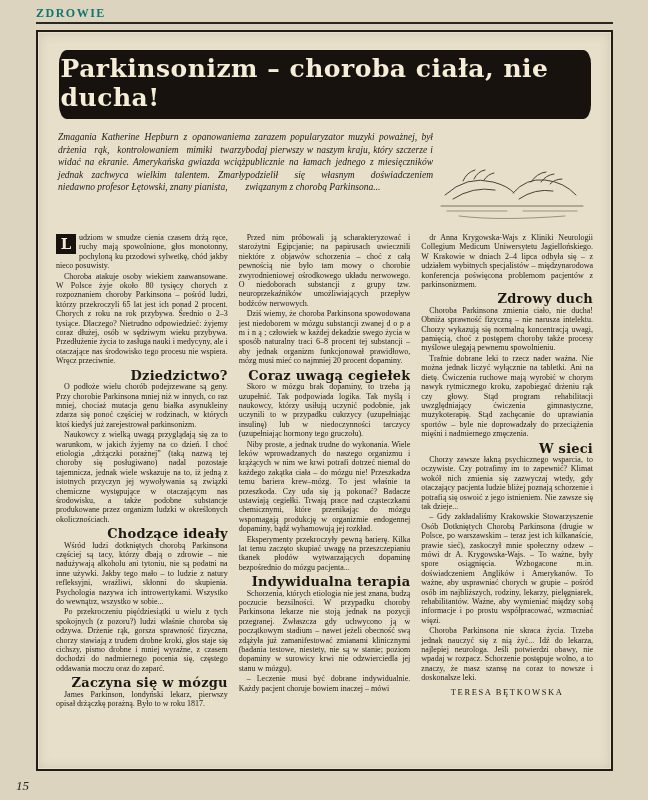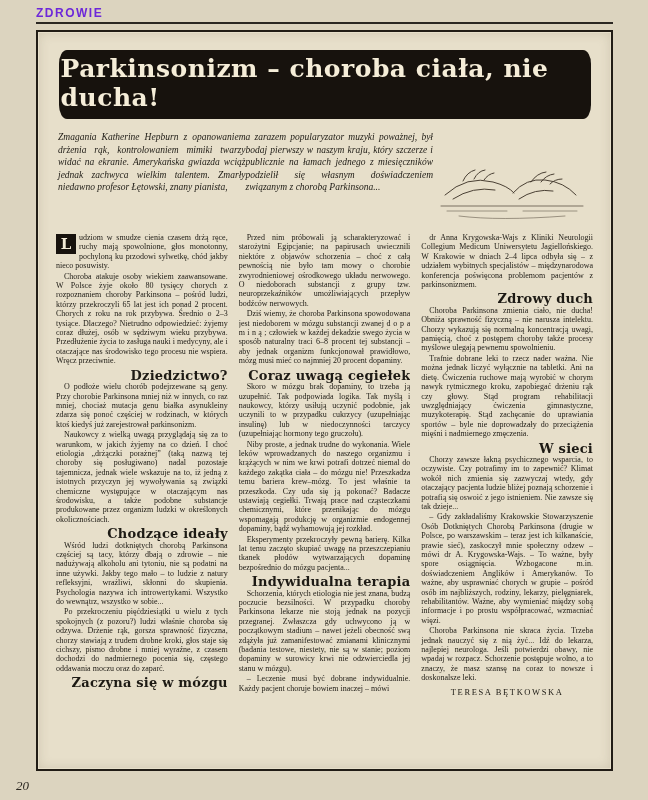--- a/index.html
+++ b/index.html
@@ -7,23 +7,23 @@
   body {
     position:relative;
     width:648px; height:800px;
     overflow:hidden;
     background:#dcd4bf;
     color:#1d1a14;
     font-family:"Liberation Serif", serif;
   }
   .kicker {
     position:absolute; top:6px; left:36px;
-    font-family:Liberation Sans, sans-serif;
+    font-family:Liberation Serif, serif;
     font-weight:bold; font-size:12px; letter-spacing:1.5px;
-    color:#6d28d9;
+    color:#0f766e;
   }
   .top-rule {
     position:absolute; top:22px; left:36px; width:577px; height:2px;
     background:#2b2722;
   }
   .article-frame {
     position:absolute; left:36px; top:30px; width:577px; height:741px;
     border:2px solid #211c15;
     background:#e7dfca;
     padding:16px 12px 6px 12px;
@@ -129,20 +129,21 @@
       <div class="body-col">
         <p class="para no-indent"><span class="dropcap">L</span>udziom w smudze cienia czasem drżą ręce, ruchy mają spowolnione, głos monotonny, pochyloną ku przodowi sylwetkę, chód jakby nieco posuwisty.</p>
         <p class="para">Choroba atakuje osoby wiekiem zaawansowane. W Polsce żyje około 80 tysięcy chorych z rozpoznaniem choroby Parkinsona – pośród ludzi, którzy przekroczyli 65 lat jest ich ponad 2 procent. Chorych z roku na rok przybywa. Średnio o 2–3 tysiące. Dlaczego? Nietrudno odpowiedzieć: żyjemy coraz dłużej, osób w sędziwym wieku przybywa. Przedłużenie życia to zasługa nauki i medycyny, ale i otaczające nas środowisko tego procesu nie wspiera. Wręcz przeciwnie.</p>
         <h3 class="section-heading">Dziedzictwo?</h3>
         <p class="para">O podłoże wielu chorób podejrzewane są geny. Przy chorobie Parkinsona mniej niż w innych, co raz mniej, chociaż mutacja genu białka asynukleiny zdarza się ponoć częściej w rodzinach, w których ktoś kiedyś już zarejestrował parkinsonizm.</p>
         <p class="para">Naukowcy z wielką uwagą przyglądają się za to warunkom, w jakich żyjemy na co dzień. I choć etiologia „drżączki porażnej” (taką nazwą tej choroby się posługiwano) nadal pozostaje tajemnicza, jednak wiele wskazuje na to, iż jedną z istotnych przyczyn jej wywoływania są związki chemiczne występujące w otaczającym nas środowisku, a także podobne substancje produkowane przez organizm ludzki w określonych okolicznościach.</p>
         <h3 class="section-heading">Chodzące ideały</h3>
         <p class="para">Wśród ludzi dotkniętych chorobą Parkinsona częściej są tacy, którzy dbają o zdrowie – nie nadużywają alkoholu ani tytoniu, nie są podatni na inne używki. Jakby tego mało – to ludzie z natury refleksyjni, wrażliwi, skłonni do skupienia. Psychologia nazywa ich introwertykami. Wszystko do wewnątrz, wszystko w sobie...</p>
         <p class="para">Po przekroczeniu pięćdziesiątki u wielu z tych spokojnych (z pozoru?) ludzi właśnie choroba się odzywa. Drżenie rąk, gorsza sprawność fizyczna, chorzy stawiają z trudem drobne kroki, głos staje się cichszy, pismo drobne i mniej wyraźne, z czasem dochodzi do nadmiernego pocenia się, częstego oddawania moczu oraz do zaparć.</p>
         <h3 class="section-heading">Zaczyna się w mózgu</h3>
+        <p class="para">James Parkinson, londyński lekarz, pierwszy opisał drżączkę porażną. Było to w roku 1817.</p>
       </div>
       <div class="body-col">
         <p class="para">Przed nim próbowali ją scharakteryzować i starożytni Egipcjanie; na papirusach uwiecznili niektóre z objawów schorzenia – choć z całą pewnością nie było tam mowy o chorobie zwyrodnieniowej ośrodkowego układu nerwowego. O niedoborach substancji z grupy tzw. neuroprzekaźników umożliwiających przepływ bodźców nerwowych.</p>
         <p class="para">Dziś wiemy, że choroba Parkinsona spowodowana jest niedoborem w mózgu substancji zwanej d o p a m i n ą ; człowiek w każdej dekadzie swego życia w sposób naturalny traci 6–8 procent tej substancji – aby jednak organizm funkcjonował prawidłowo, mózg musi mieć co najmniej 20 procent dopaminy.</p>
         <h3 class="section-heading">Coraz uwagą cegiełek</h3>
         <p class="para">Skoro w mózgu brak dopaminy, to trzeba ją uzupełnić. Tak podpowiada logika. Tak myślą i naukowcy, którzy usiłują uczynić podobnie, jak uczynili to w przypadku cukrzycy (uzupełniając insulinę) lub w niedoczynności tarczycy (uzupełniając hormony tego gruczołu).</p>
         <p class="para">Niby proste, a jednak trudne do wykonania. Wiele leków wprowadzanych do naszego organizmu i krążących w nim we krwi potrafi dotrzeć niemal do każdego zakątka ciała – do mózgu nie! Przeszkadza temu bariera krew–mózg. To jest właśnie ta przeszkoda. Czy uda się ją pokonać? Badacze ustawiają cegiełki. Trwają prace nad cząsteczkami chemicznymi, które przenikając do mózgu wspomagają produkcję w organizmie endogennej dopaminy, bądź wyhamowują jej rozkład.</p>
         <p class="para">Eksperymenty przekroczyły pewną barierę. Kilka lat temu zaczęto skupiać uwagę na przeszczepianiu tkanek płodów wytwarzających dopaminę bezpośrednio do mózgu pacjenta...</p>
         <h3 class="section-heading">Indywidualna terapia</h3>
         <p class="para">Schorzenia, których etiologia nie jest znana, budzą poczucie bezsilności. W przypadku choroby Parkinsona lekarze nie stoją jednak na pozycji przegranej. Zwłaszcza gdy uchwycono ją w początkowym stadium – nawet jeżeli obecność swą zdążyła już zamanifestować zmianami klinicznymi (badania testowe, niestety, nie są w stanie; poziom dopaminy w surowicy krwi nie odzwierciedla jej stanu w mózgu).</p>
@@ -156,13 +157,13 @@
         <h3 class="section-heading">W sieci</h3>
         <p class="para">Chorzy zawsze łakną psychicznego wsparcia, to oczywiste. Czy potrafimy im to zapewnić? Klimat wokół nich zmienia się zazwyczaj wtedy, gdy otaczający pacjenta ludzie bliżej poznają schorzenie i potrafią się oswoić z jego istnieniem. Nie zawsze się tak dzieje...</p>
         <p class="para">– Gdy zakładaliśmy Krakowskie Stowarzyszenie Osób Dotkniętych Chorobą Parkinsona (drugie w Polsce, po warszawskim – teraz jest ich kilkanaście, prawie sieć), zaskoczył mnie społeczny odzew – mówi dr A. Krygowska-Wajs. – To ważne, były spore osiągnięcia. Wzbogacone m.in. doświadczeniem Anglików i Amerykanów. To ważne, aby usprawniać chorych w grupie – pośród osób im najbliższych, rodziny, lekarzy, pielęgniarek, rehabilitantów. Ważne, aby wymieniać między sobą informacje i po prostu współpracować, wzmacniać więzi.</p>
         <p class="para">Choroba Parkinsona nie skraca życia. Trzeba jednak nauczyć się z nią żyć... Idź do lekarza, najlepiej neurologa. Jeśli potwierdzi obawy, nie wpadaj w rozpacz. Schorzenie postępuje wolno, a to znaczy, że masz szansę na coraz to nowsze i doskonalsze leki.</p>
         <div class="author">TERESA BĘTKOWSKA</div>
       </div>
     </div>
 
 </div>
 
-<div class="page-number">20</div>
+<div class="page-number">15</div>
 
 </body></html>

